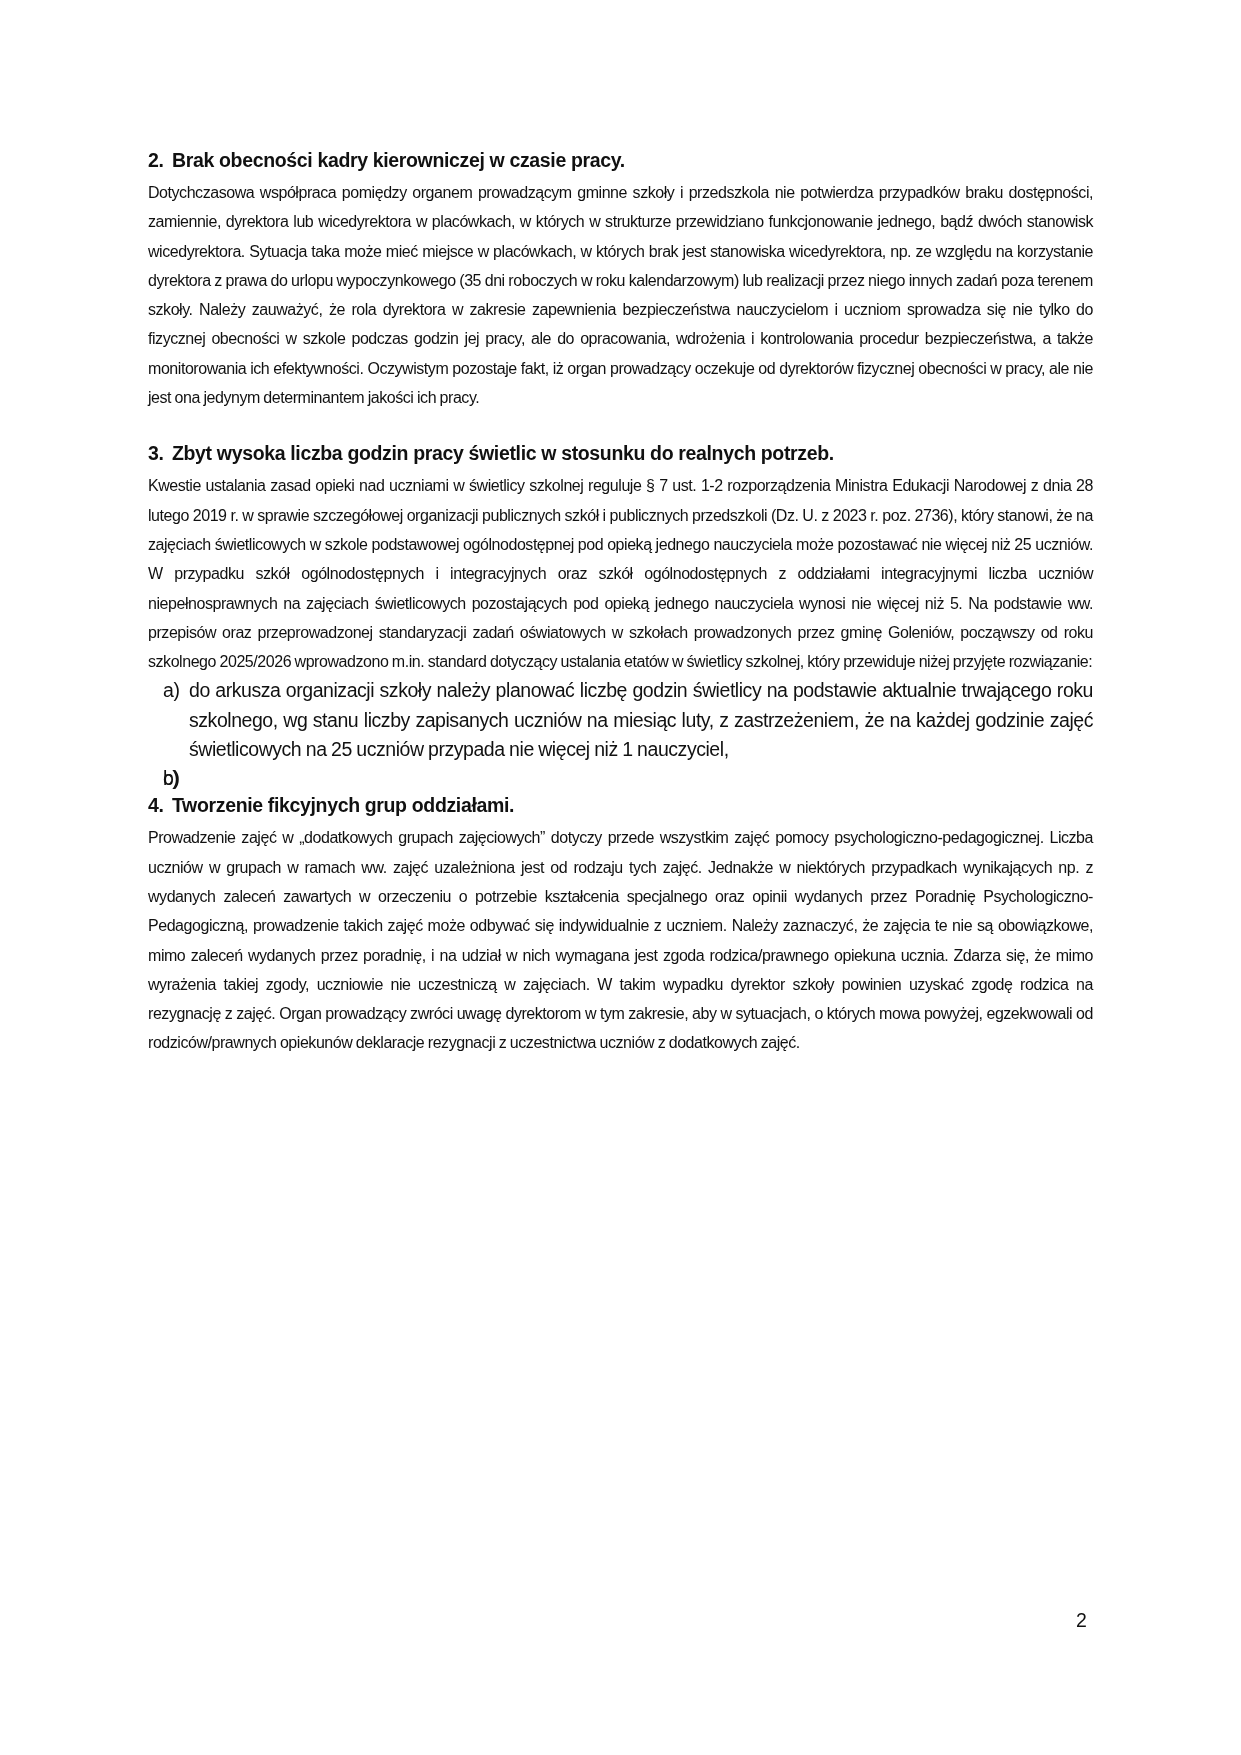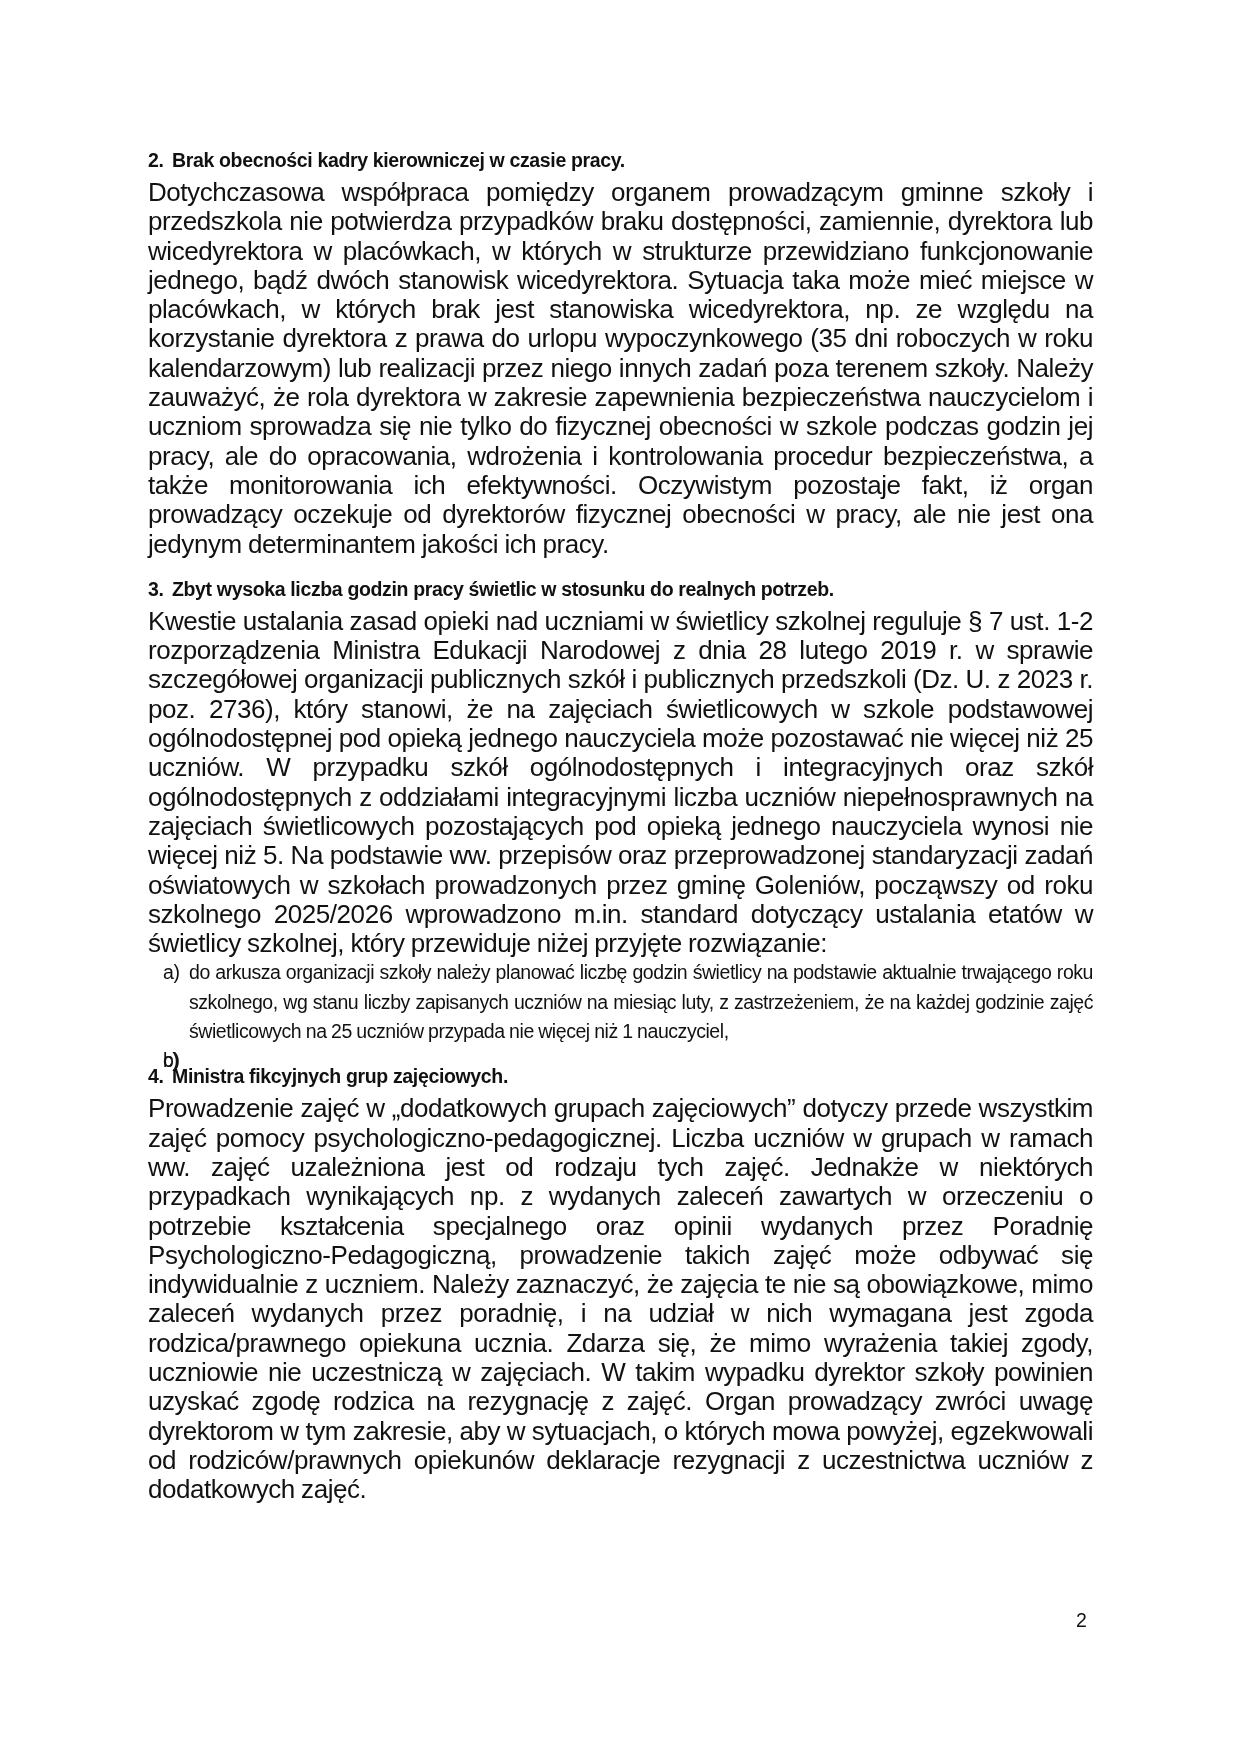--- a/index.html
+++ b/index.html
@@ -38,30 +38,30 @@
       line-height: 29px;
       margin: 0 0 3px 0;
       letter-spacing: -0.35px;
       white-space: nowrap;
     }
     .heading .num {
       display: inline-block;
       width: 24px;
     }
     .para {
-      font-size: 26px;
+      font-size: 16px;
       line-height: 29.3px;
       text-align: justify;
       margin: 0;
       letter-spacing: -0.45px;
       word-spacing: -0.5px;
       hyphens: manual;
     }
     .section + .section {
-      margin-top: 16px;
+      margin-top: 27px;
     }
     .list {
       list-style: none;
       margin: 0;
       padding: 0;
     }
     .list-item {
       position: relative;
       padding-left: 41px;
       font-size: 19.5px;
@@ -110,21 +110,21 @@
           <span class="marker">b)</span>
         </li>
         <li class="list-item">
           <span class="marker">c)</span>
         </li>
       </ul>
     </section>
 
     <section class="section">
       <h2 class="heading">
-        <span class="num">4.</span><span>Ministra fikcyjnych grup zajęciowych.</span>
+        <span class="num">4.</span><span>Tworzenie fikcyjnych grup oddziałami.</span>
       </h2>
       <p class="para">Prowadzenie zajęć w „dodatkowych grupach zajęciowych” dotyczy przede wszystkim zajęć pomocy psychologiczno-pedagogicznej. Liczba uczniów w grupach w ramach ww. zajęć uzależniona jest od rodzaju tych zajęć. Jednakże w niektórych przypadkach wynikających np. z wydanych zaleceń zawartych w orzeczeniu o potrzebie kształcenia specjalnego oraz opinii wydanych przez Poradnię Psychologiczno-Pedagogiczną, prowadzenie takich zajęć może odbywać się indywidualnie z uczniem. Należy zaznaczyć, że zajęcia te nie są obowiązkowe, mimo zaleceń wydanych przez poradnię, i na udział w nich wymagana jest zgoda rodzica/prawnego opiekuna ucznia. Zdarza się, że mimo wyrażenia takiej zgody, uczniowie nie uczestniczą w zajęciach. W takim wypadku dyrektor szkoły powinien uzyskać zgodę rodzica na rezygnację z zajęć. Organ prowadzący zwróci uwagę dyrektorom w tym zakresie, aby w sytuacjach, o których mowa powyżej, egzekwowali od rodziców/prawnych opiekunów deklaracje rezygnacji z uczestnictwa uczniów z dodatkowych zajęć.</p>
     </section>
 
   </div>
 
   <div class="page-number">2</div>
 </div>
 
 </body></html>

